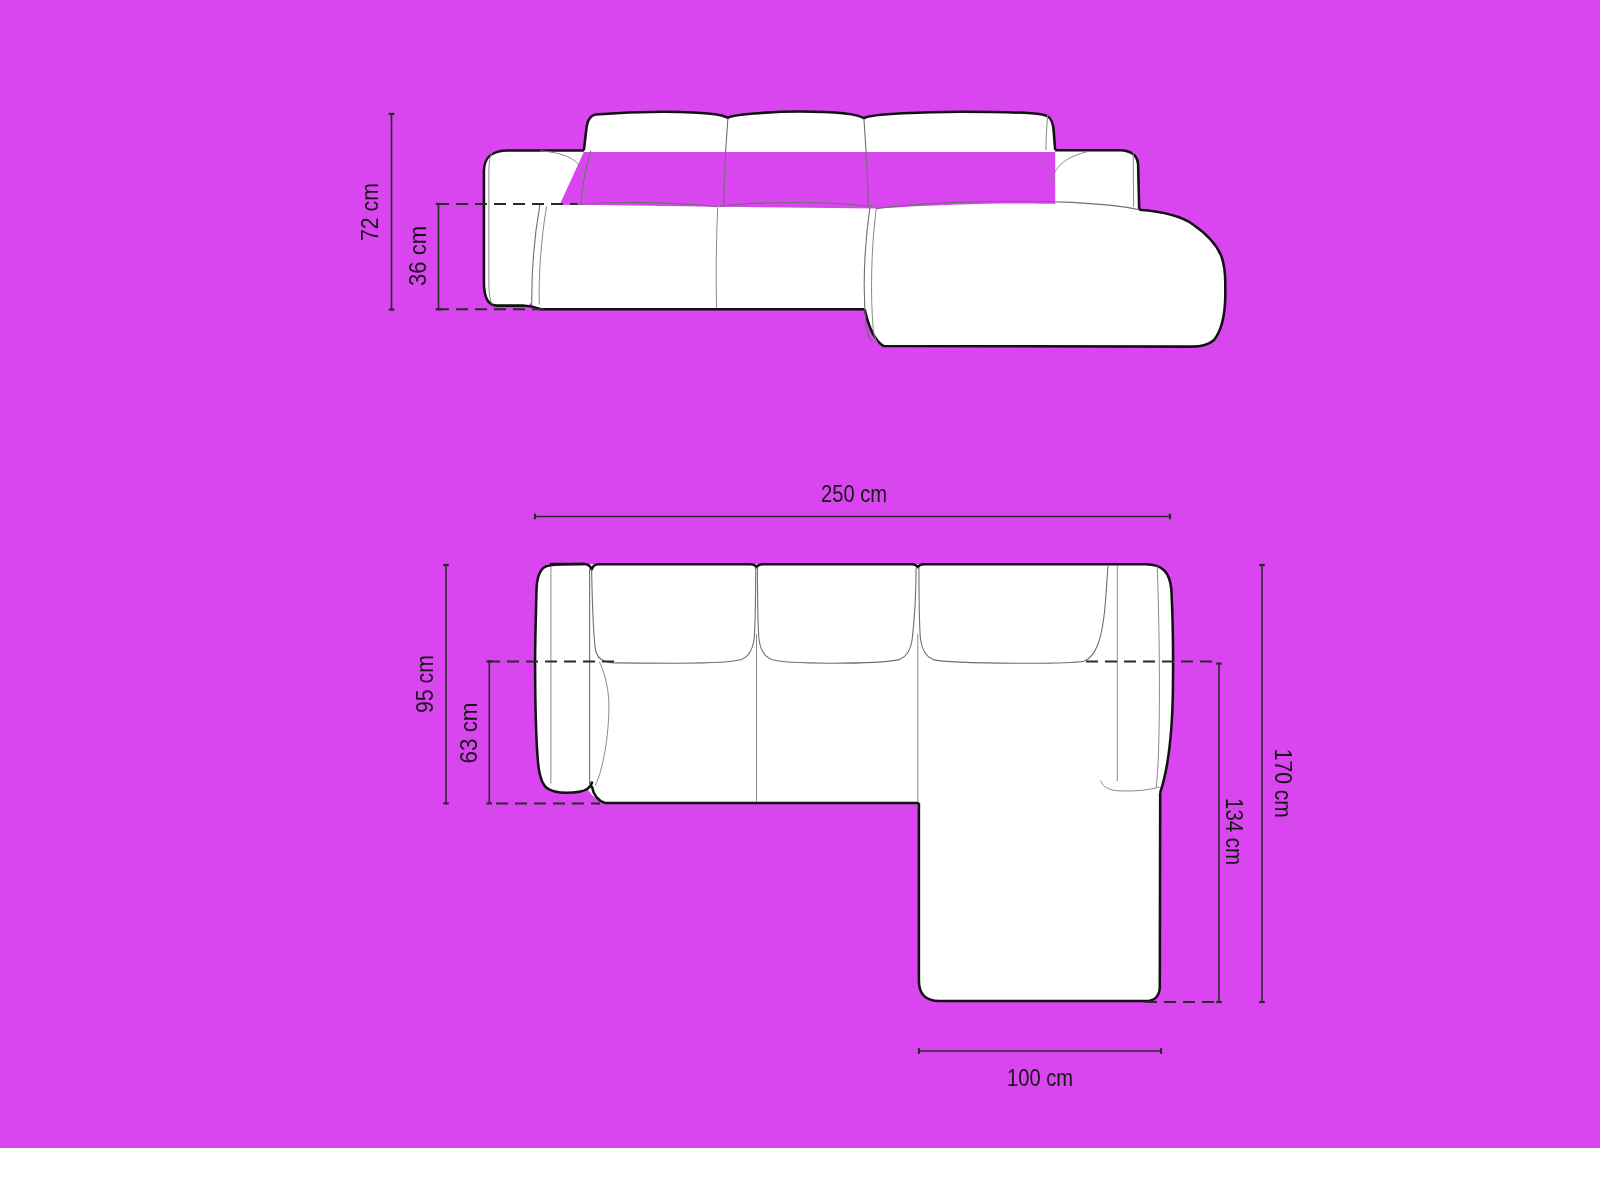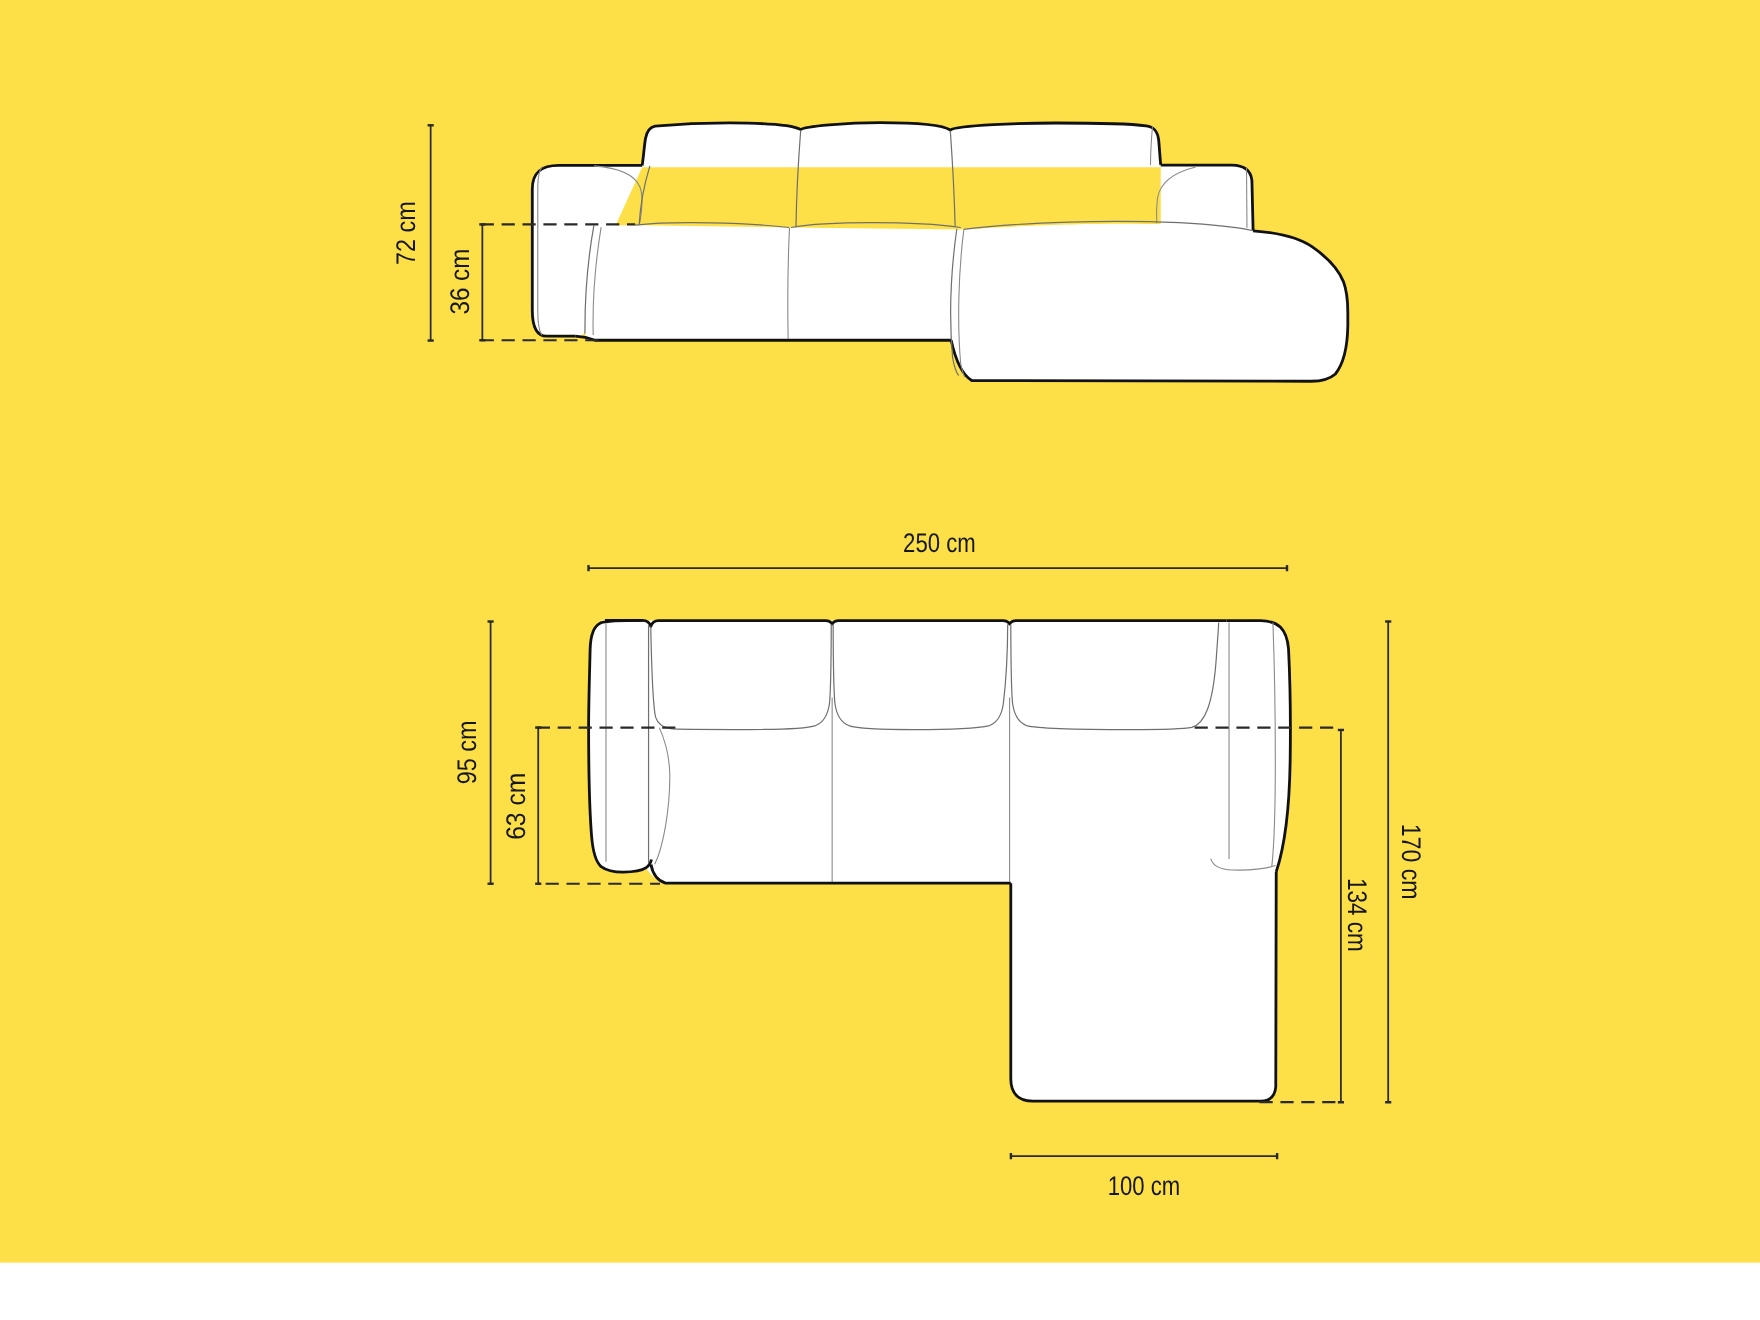--- a/index.html
+++ b/index.html
@@ -1,16 +1,16 @@
 <!DOCTYPE html>
 <html><head>
 <meta charset="utf-8">
 <style>
   html,body{margin:0;padding:0;background:#ffffff;}
-  .stage{width:1600px;height:1148px;position:relative;background:#fde047;}
+  .stage{width:1600px;height:1148px;position:relative;background:#d946ef;}
   text{font-family:"Liberation Sans",sans-serif;fill:#161616;}
 </style>
 </head>
 <body>
 <div class="stage">
 <svg width="1600" height="1200" viewBox="0 0 1600 1200" xmlns="http://www.w3.org/2000/svg">
 <g fill="none" stroke-linecap="butt" stroke-linejoin="round">
 
 <g>
   <path d="M583.8,152 L583.8,150.4 C584.8,144 585.8,132 586.8,126 C587.8,120.2 590.6,115.6 595.5,114.6 C640,110.9 690,110.9 715,114.3 C720,115.1 725,116.4 728,117.8 C731,114.9 770,111.4 800,111.4 C830,111.4 857,113.4 864,118.2 C870,113.8 930,111.8 960,111.8 C995,111.8 1030,112.8 1042,114.4 C1049.5,115.3 1052.3,119.5 1053.3,127 C1054,134 1054.6,144 1055.2,149.9 L1055.2,152 Z" fill="#ffffff" stroke="none"></path>

